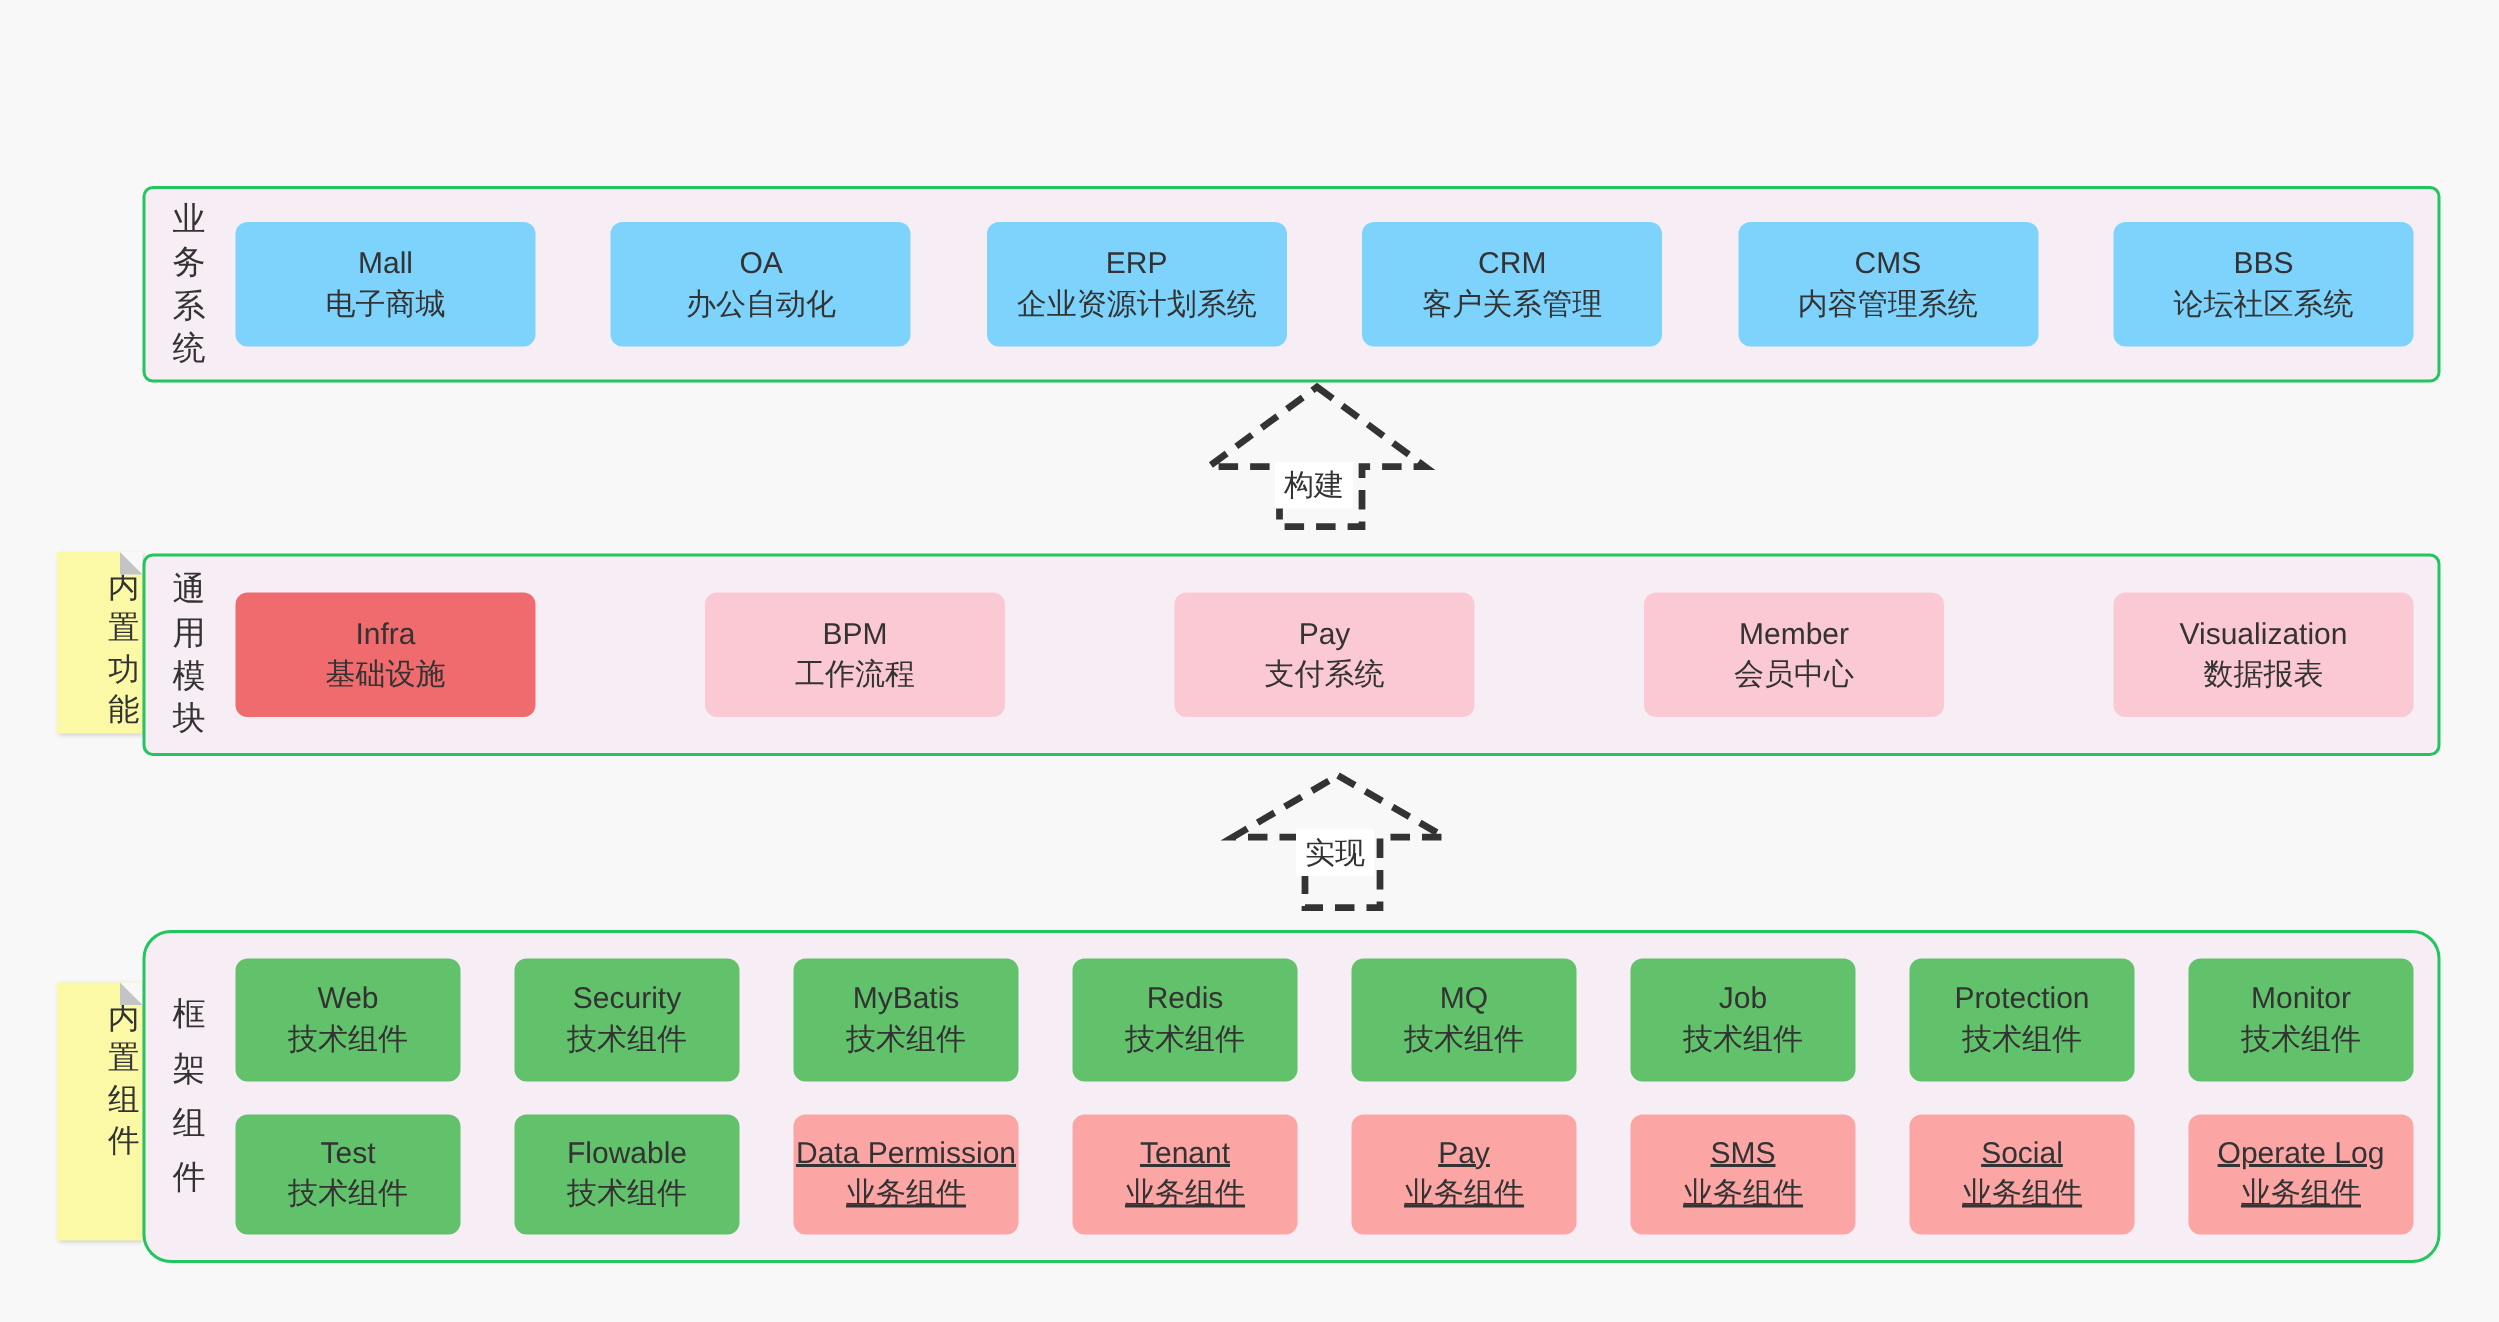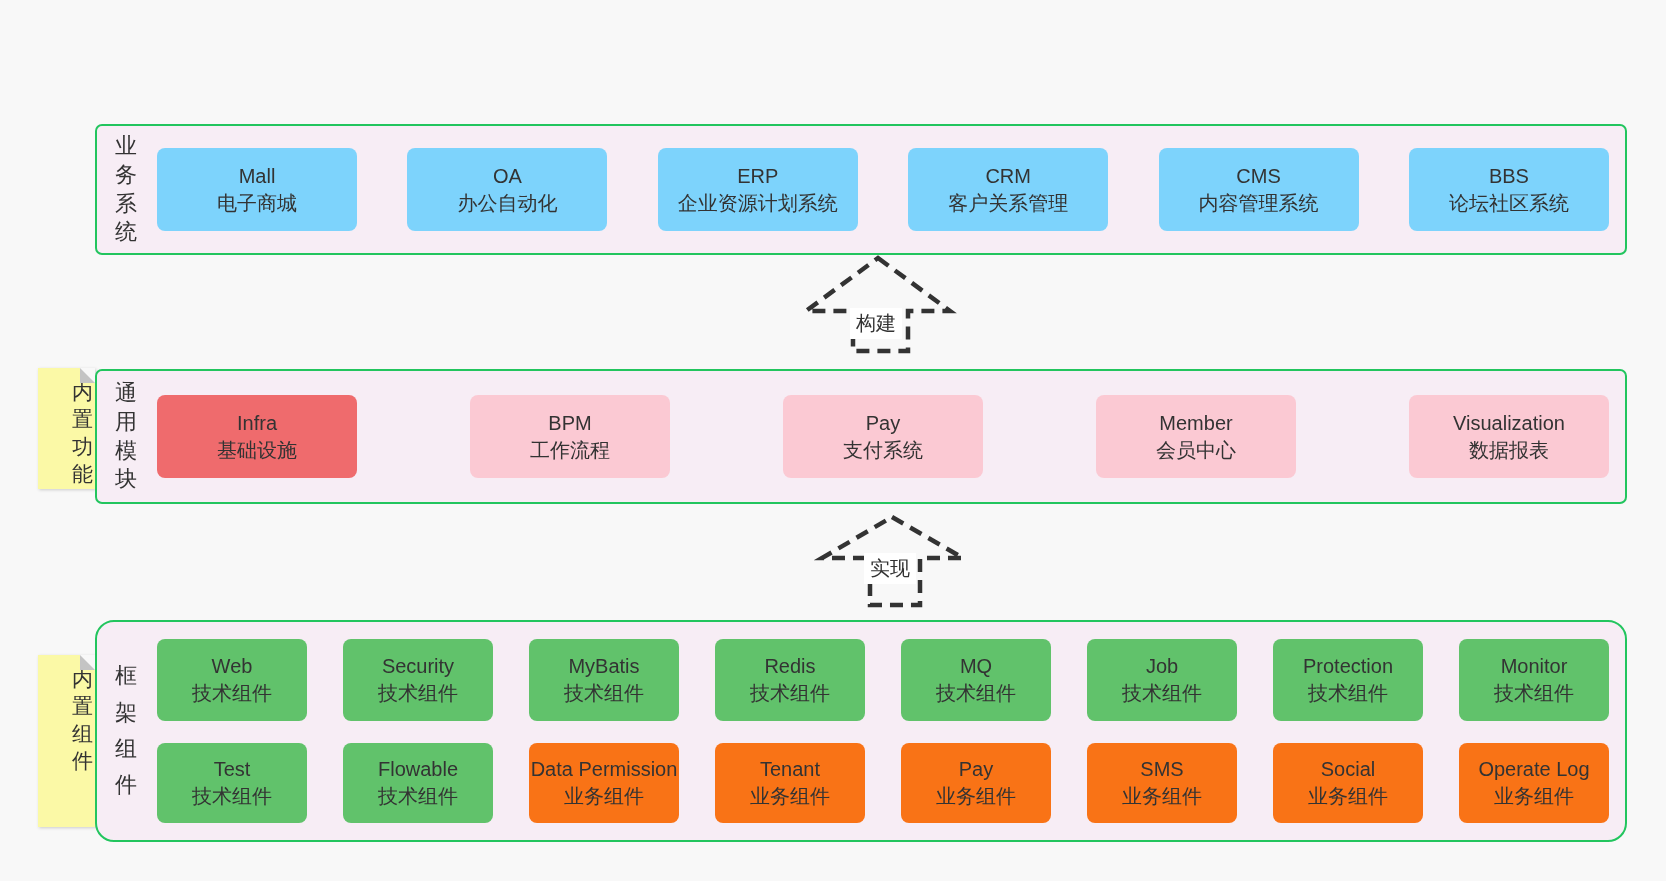--- a/index.html
+++ b/index.html
@@ -69,21 +69,21 @@
     color:#333;
   }
   .w200 { width:200px; height:83px; }
   .w150 { width:150px; height:82px; }
   .row2 .w150 { height:80px; }
 
   .blue  { background:#7dd3fc; }
   .red   { background:#ef6b6d; }
   .pink  { background:#fbc9d3; }
   .green { background:#61c26b; }
-  .lgreen{ background:#f97316; }
+  .lgreen{ background:#fca5a5;text-decoration:underline; }
 
   
   .sticky {
     position:absolute;
     left:38px;
     width:57px;
     background:#fbf9a6;
     box-shadow:1px 1px 3px rgba(0,0,0,.18);
     padding-left:32px;
   }

